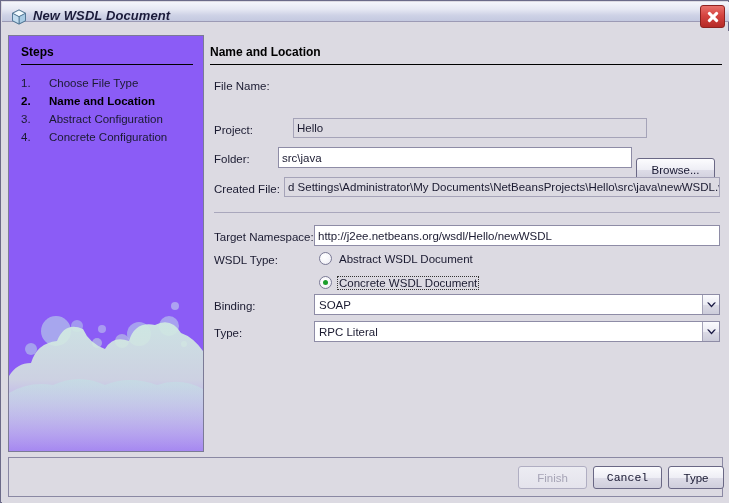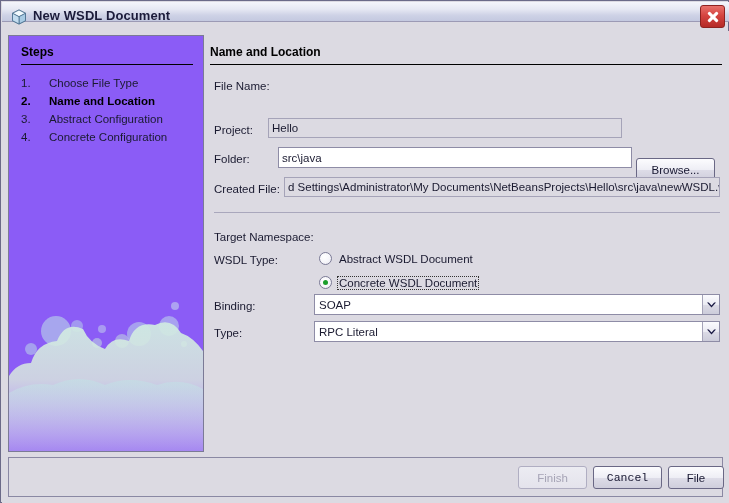--- a/index.html
+++ b/index.html
@@ -21,20 +21,21 @@
     left: 0; top: 0;
     width: 729px; height: 503px;
     border: 1px solid #6b6a88;
     background: #dcdae2;
   }
   .titlebar {
     position: absolute; left: 1px; top: 1px;
     width: 727px; height: 20px;
     background: linear-gradient(to bottom, #f4f5fb 0%, #e6e8f3 38%, #ced2e6 70%, #c4c9e0 100%);
     border-bottom: 1px solid #9c9ab5;
+    font-style: italic;
   }
   .title-icon {
     position: absolute; left: 8px; top: 6px;
     width: 18px; height: 18px;
   }
   .title-text {
     position: absolute; left: 31px; top: 6px;
     font-size: 13px; font-weight: bold; color: #1b1b3a;
     letter-spacing: .1px;
     white-space: nowrap;
@@ -290,32 +291,33 @@
         </svg>
       </div>
 
       <div class="panel">
         <div class="panel-title">Name and Location</div>
         <div class="panel-rule"></div>
 
         <div class="fld-label" style="left:6px; top:45px;">File Name:</div>
 
         <div class="fld-label" style="left:6px; top:89px;">Project:</div>
-        <div class="textbox readonly" style="left:60px; top:83px; width:354px; height:20px;">Hello</div>
+        <div class="textbox readonly" style="left:85px; top:83px; width:354px; height:20px;">Hello</div>
 
         <div class="fld-label" style="left:6px; top:118px;">Folder:</div>
         <div class="textbox" style="left:70px; top:112px; width:354px; height:21px;">src\java</div>
         <div class="btn" style="left:428px; top:111px; width:79px; height:23px;margin-top:12px;">Browse...</div>
 
         <div class="fld-label" style="left:6px; top:148px;">Created File:</div>
         <div class="textbox readonly" style="left:76px; top:142px; width:436px; height:20px;">d Settings\Administrator\My Documents\NetBeansProjects\Hello\src\java\newWSDL.wsdl</div>
 
         <div class="separator" style="left:6px; top:177px; width:506px;"></div>
 
         <div class="fld-label" style="left:6px; top:196px;">Target Namespace:</div>
+        <div class="textbox" style="left:106px; top:190px; width:406px; height:21px;">http://j2ee.netbeans.org/wsdl/Hello/newWSDL</div>
 
         <div class="fld-label" style="left:6px; top:219px;">WSDL Type:</div>
 
         <div class="radio-row" style="left:111px; top:215px;">
           <span class="radio-mark"></span>
           <span class="radio-label">Abstract WSDL Document</span>
         </div>
 
         <div class="radio-row checked focused" style="left:111px; top:239px;">
           <span class="radio-mark"></span>
@@ -339,18 +341,18 @@
             <svg width="11" height="8" viewBox="0 0 11 8">
               <path d="M1,1.5 L5.5,6.5 L10,1.5 L8.2,1.5 L5.5,4.4 L2.8,1.5 Z" fill="#1b1b45"></path>
             </svg>
           </span>
         </div>
       </div>
 
       <div class="buttonbar">
         <div class="btn disabled" style="left:509px; top:8px; width:69px; height:23px;">Finish</div>
         <div class="btn" style="left:584px; top:8px; width:69px; height:23px;font-family:Liberation Mono, monospace;">Cancel</div>
-        <div class="btn" style="left:659px; top:8px; width:56px; height:23px;">File</div>
+        <div class="btn" style="left:659px; top:8px; width:56px; height:23px;">Type</div>
       </div>
 
     </div>
   </div>
 </div>
 
 </body></html>

